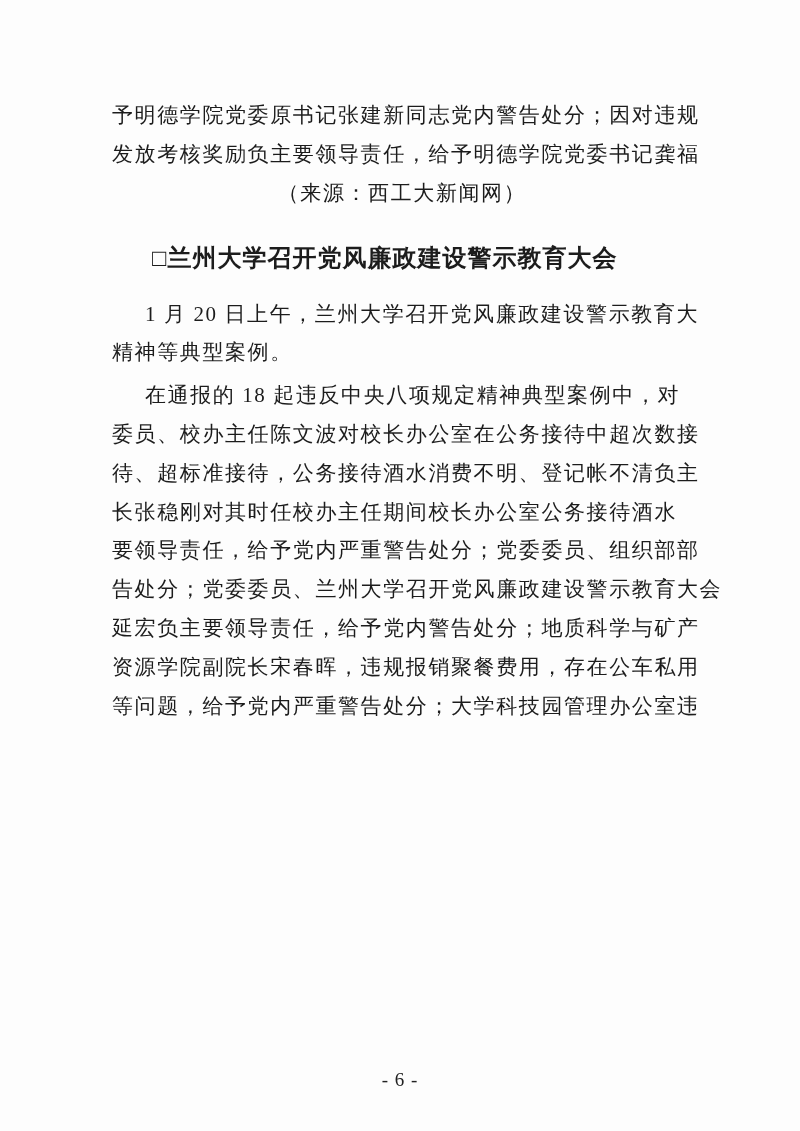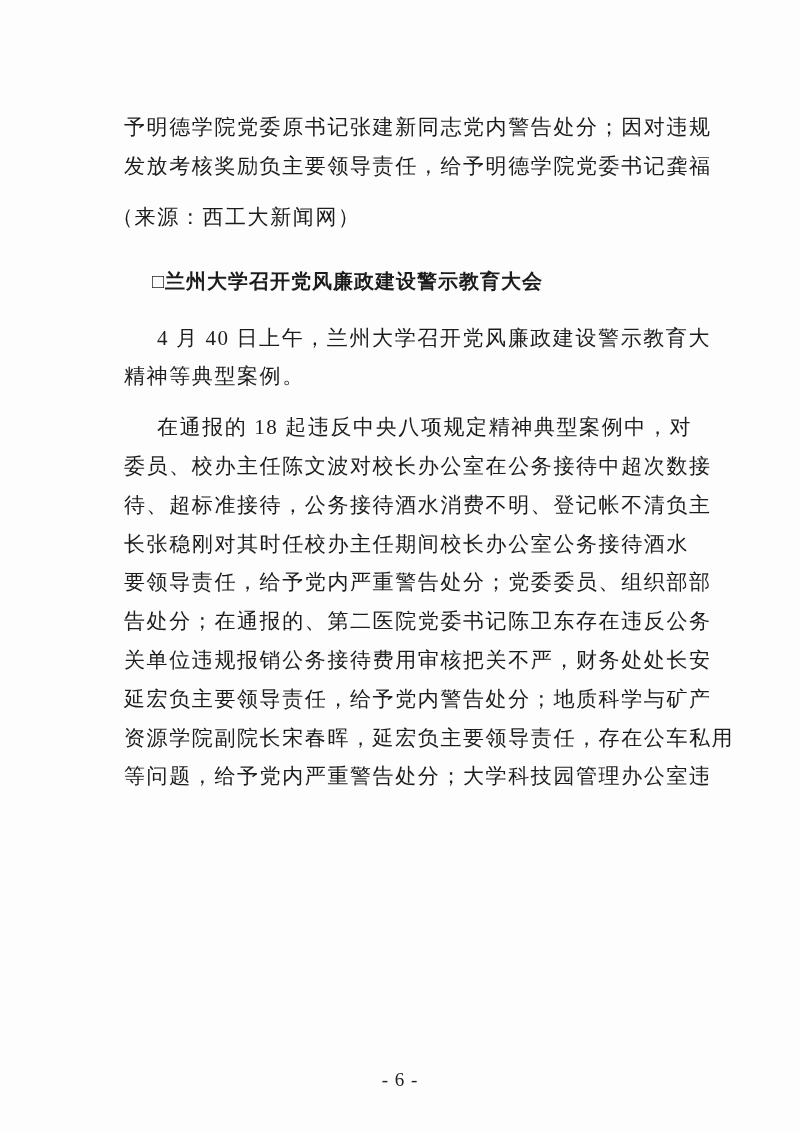--- a/index.html
+++ b/index.html
@@ -29,36 +29,36 @@
     white-space: pre;
     text-align: left;
   }
   .line.indent {
     text-indent: 33px;
   }
   .source-line {
     font-size: 21px;
     line-height: 39px;
     letter-spacing: 1.6px;
-    text-align: left;
+    text-align: center;
     padding-right: 12px;
     white-space: pre;
   }
   .heading {
     margin: 25px 0 18px 0;
     font-family: "Liberation Sans", "DejaVu Sans", sans-serif;
     font-weight: 700;
-    font-size: 20px;
+    font-size: 24px;
     line-height: 39px;
     letter-spacing: 1px;
     text-indent: 40px;
     white-space: pre;
   }
   .para {
-    margin: 12px;
+    margin: 0;
   }
   .para.gap-top {
     margin-top: 4px;
     font-family: Liberation Serif, serif;
   }
   .page-number {
     position: absolute;
     left: 0;
     right: 0;
     bottom: 40px;
@@ -78,33 +78,32 @@
     <div class="para">
       <div class="line">予明德学院党委原书记张建新同志党内警告处分；因对违规</div>
       <div class="line">发放考核奖励负主要领导责任，给予明德学院党委书记龚福</div>
     </div>
 
     <div class="source-line">（来源：西工大新闻网）</div>
 
     <div class="heading">□兰州大学召开党风廉政建设警示教育大会</div>
 
     <div class="para">
-      <div class="line indent">4 月 40 日上午，兰州大学召开党风廉政建设警示教育大</div>
+      <div class="line indent">1 月 20 日上午，兰州大学召开党风廉政建设警示教育大</div>
       <div class="line">精神等典型案例。</div>
     </div>
 
     <div class="para gap-top">
       <div class="line indent">在通报的 18 起违反中央八项规定精神典型案例中，对</div>
       <div class="line">委员、校办主任陈文波对校长办公室在公务接待中超次数接</div>
       <div class="line">待、超标准接待，公务接待酒水消费不明、登记帐不清负主</div>
       <div class="line">长张稳刚对其时任校办主任期间校长办公室公务接待酒水</div>
       <div class="line">要领导责任，给予党内严重警告处分；党委委员、组织部部</div>
-      <div class="line">告处分；在通报的、第二医院党委书记陈卫东存在违反公务</div>
-      <div class="line">关单位违规报销公务接待费用审核把关不严，财务处处长安</div>
+      <div class="line">告处分；党委委员、兰州大学召开党风廉政建设警示教育大会</div>
       <div class="line">延宏负主要领导责任，给予党内警告处分；地质科学与矿产</div>
-      <div class="line">资源学院副院长宋春晖，延宏负主要领导责任，存在公车私用</div>
+      <div class="line">资源学院副院长宋春晖，违规报销聚餐费用，存在公车私用</div>
       <div class="line">等问题，给予党内严重警告处分；大学科技园管理办公室违</div>
     </div>
 
   </div>
 
   <div class="page-number">- 6 -</div>
 </div>
 
 </body></html>

